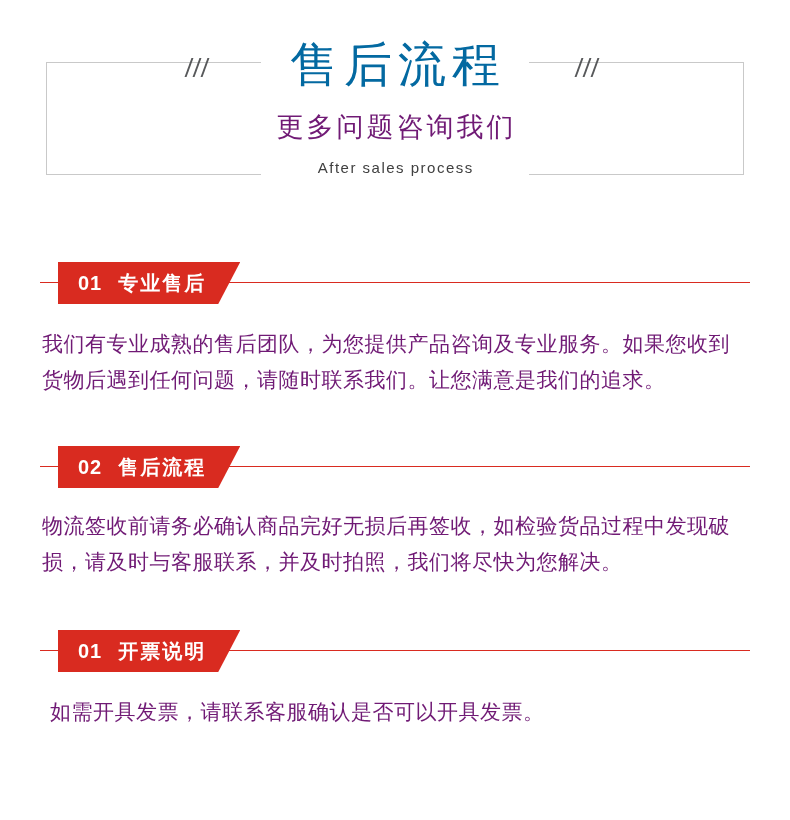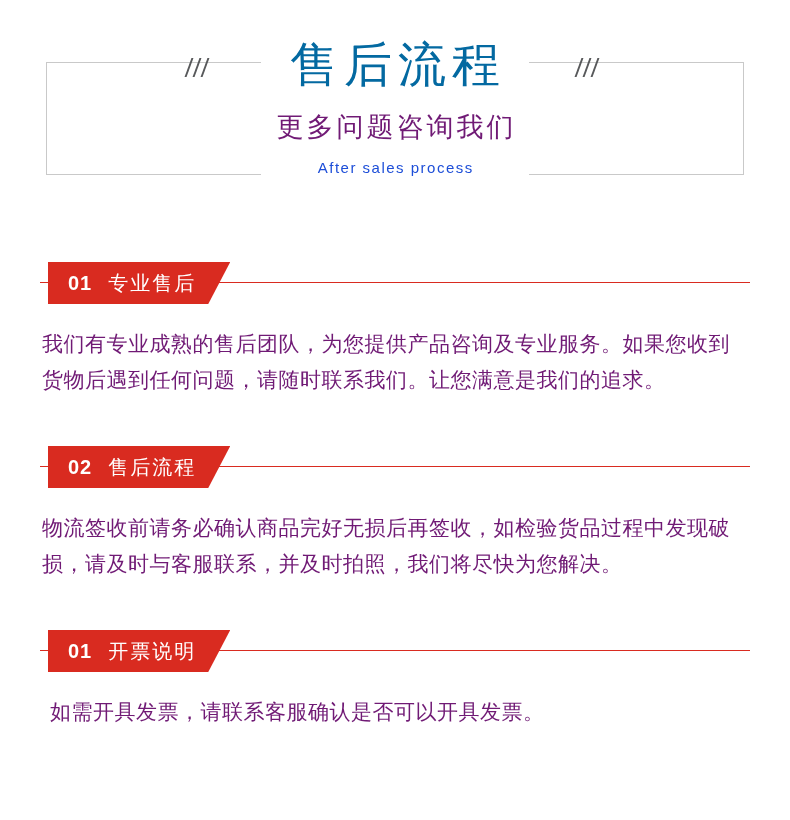--- a/index.html
+++ b/index.html
@@ -85,21 +85,21 @@
     font-size: 27px;
     line-height: 34px;
     color: #701a75;
     letter-spacing: 3px;
     text-indent: 3px;
   }
   .en-title {
     margin-top: 14px;
     font-size: 15px;
     line-height: 20px;
-    color: #1d4ed8;
+    color: #404040;
     letter-spacing: 1.5px;
     text-indent: 1.5px;
   }
 
   
   .content {
     position: relative;
     padding: 0 40px;
     box-sizing: border-box;
   }
@@ -115,60 +115,60 @@
   .head-rule {
     position: absolute;
     left: 0;
     right: 0;
     top: 20px;
     height: 1px;
     background: #d92b20;
   }
   .tag {
     position: absolute;
-    left: 8px;
+    left: 18px;
     top: 0;
     height: 42px;
     background: #d92b20;
     color: #ffffff;
     display: flex;
     align-items: center;
     padding: 0 34px 0 20px;
     box-sizing: border-box;
     
     clip-path: polygon(0 0, 100% 0, calc(100% - 22px) 100%, 0 100%);
   }
   .tag-num {
     font-size: 20px;
     font-weight: bold;
     letter-spacing: 1px;
     margin-right: 14px;
   }
   .tag-label {
     font-size: 20px;
-    font-weight: normal;
+    font-weight: bold;
     letter-spacing: 2px;
     text-indent: 2px;
     text-align: right;
   }
 
   .section-body {
     font-size: 21px;
     line-height: 36px;
     color: #701a75;
     letter-spacing: 0.5px;
     padding-left: 2px;
     padding-right: 6px;
   }
 
   .sec-1 { margin-top: 52px; }
   .sec-2 { margin-top: 48px; }
   .sec-3 { margin-top: 48px; }
   .sec-1 .section-body { margin-top: 22px; }
-  .sec-2 .section-body { margin-top: 22px; }
+  .sec-2 .section-body { margin-top: 22px; font-family: Liberation Mono, monospace; }
   .sec-3 .section-body { margin-top: 22px; margin-left: 8px; }
 </style>
 </head>
 <body>
 
 <div class="page">
 
   <div class="header">
     <div class="frame-left"></div>
     <div class="frame-right"></div>

